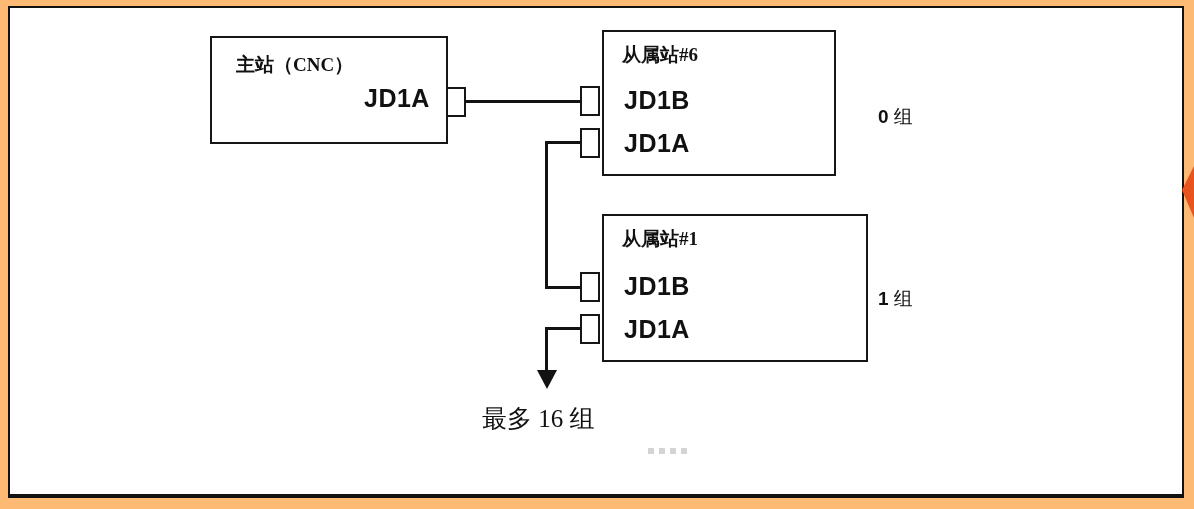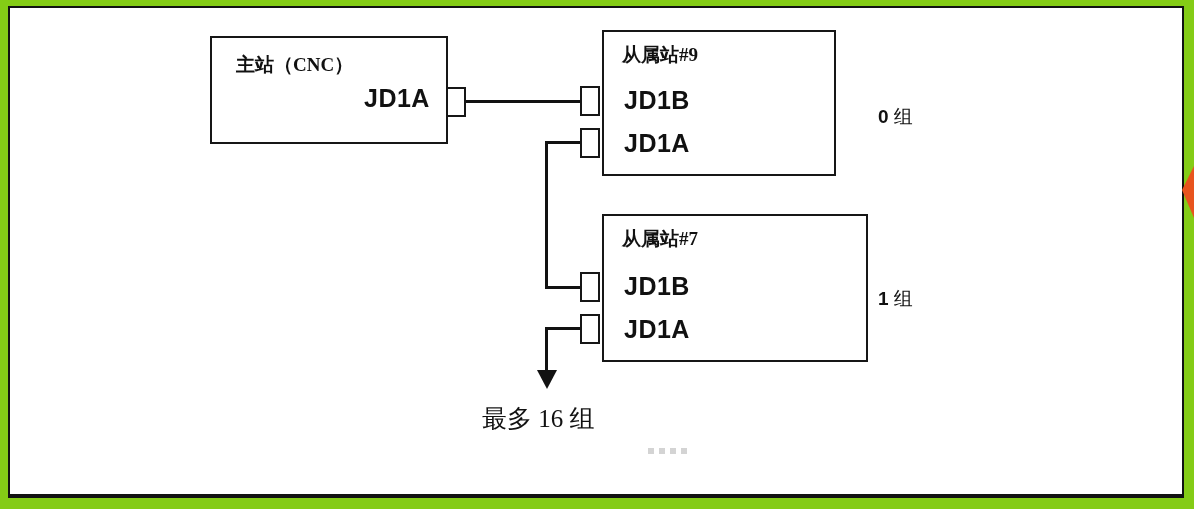--- a/index.html
+++ b/index.html
@@ -4,21 +4,21 @@
 <style>
   html, body {
     margin: 0;
     padding: 0;
     background: #ffffff;
   }
   .canvas {
     position: relative;
     width: 1194px;
     height: 509px;
-    background: #84cc16;
+    background: #fdba74;
     overflow: hidden;
     font-family: "Liberation Sans", sans-serif;
     color: #111111;
   }
   .frame {
     position: absolute;
     left: 8px;
     top: 6px;
     width: 1176px;
     height: 492px;
@@ -113,39 +113,39 @@
   <div class="box" style="left:210px; top:36px; width:238px; height:108px;">
     <div class="box-title" style="left:24px; top:14px;">主站（CNC）</div>
     <div class="port-label" style="left:152px; top:46px;">JD1A</div>
   </div>
 
   <div class="conn" style="left:446px; top:87px;"></div>
 
   <div class="wire wire-h" style="left:466px; top:100px; width:114px;"></div>
 
   <div class="box" style="left:602px; top:30px; width:234px; height:146px;">
-    <div class="box-title" style="left:18px; top:10px;">从属站#9</div>
+    <div class="box-title" style="left:18px; top:10px;">从属站#6</div>
     <div class="port-label" style="left:20px; top:54px;">JD1B</div>
     <div class="port-label" style="left:20px; top:97px;">JD1A</div>
   </div>
 
   <div class="conn" style="left:580px; top:86px;"></div>
   <div class="conn" style="left:580px; top:128px;"></div>
 
   <div class="group-label" style="left:878px; top:104px;">
     <span class="num">0</span>
     <span>组</span>
   </div>
 
   <div class="wire wire-h" style="left:545px; top:141px; width:35px;"></div>
   <div class="wire wire-v" style="left:545px; top:141px; height:148px;"></div>
   <div class="wire wire-h" style="left:545px; top:286px; width:35px;"></div>
 
   <div class="box" style="left:602px; top:214px; width:266px; height:148px;">
-    <div class="box-title" style="left:18px; top:10px;">从属站#7</div>
+    <div class="box-title" style="left:18px; top:10px;">从属站#1</div>
     <div class="port-label" style="left:20px; top:56px;">JD1B</div>
     <div class="port-label" style="left:20px; top:99px;">JD1A</div>
   </div>
 
   <div class="conn" style="left:580px; top:272px;"></div>
   <div class="conn" style="left:580px; top:314px;"></div>
 
   <div class="group-label" style="left:878px; top:286px;text-align:center;">
     <span class="num">1</span>
     <span>组</span>

